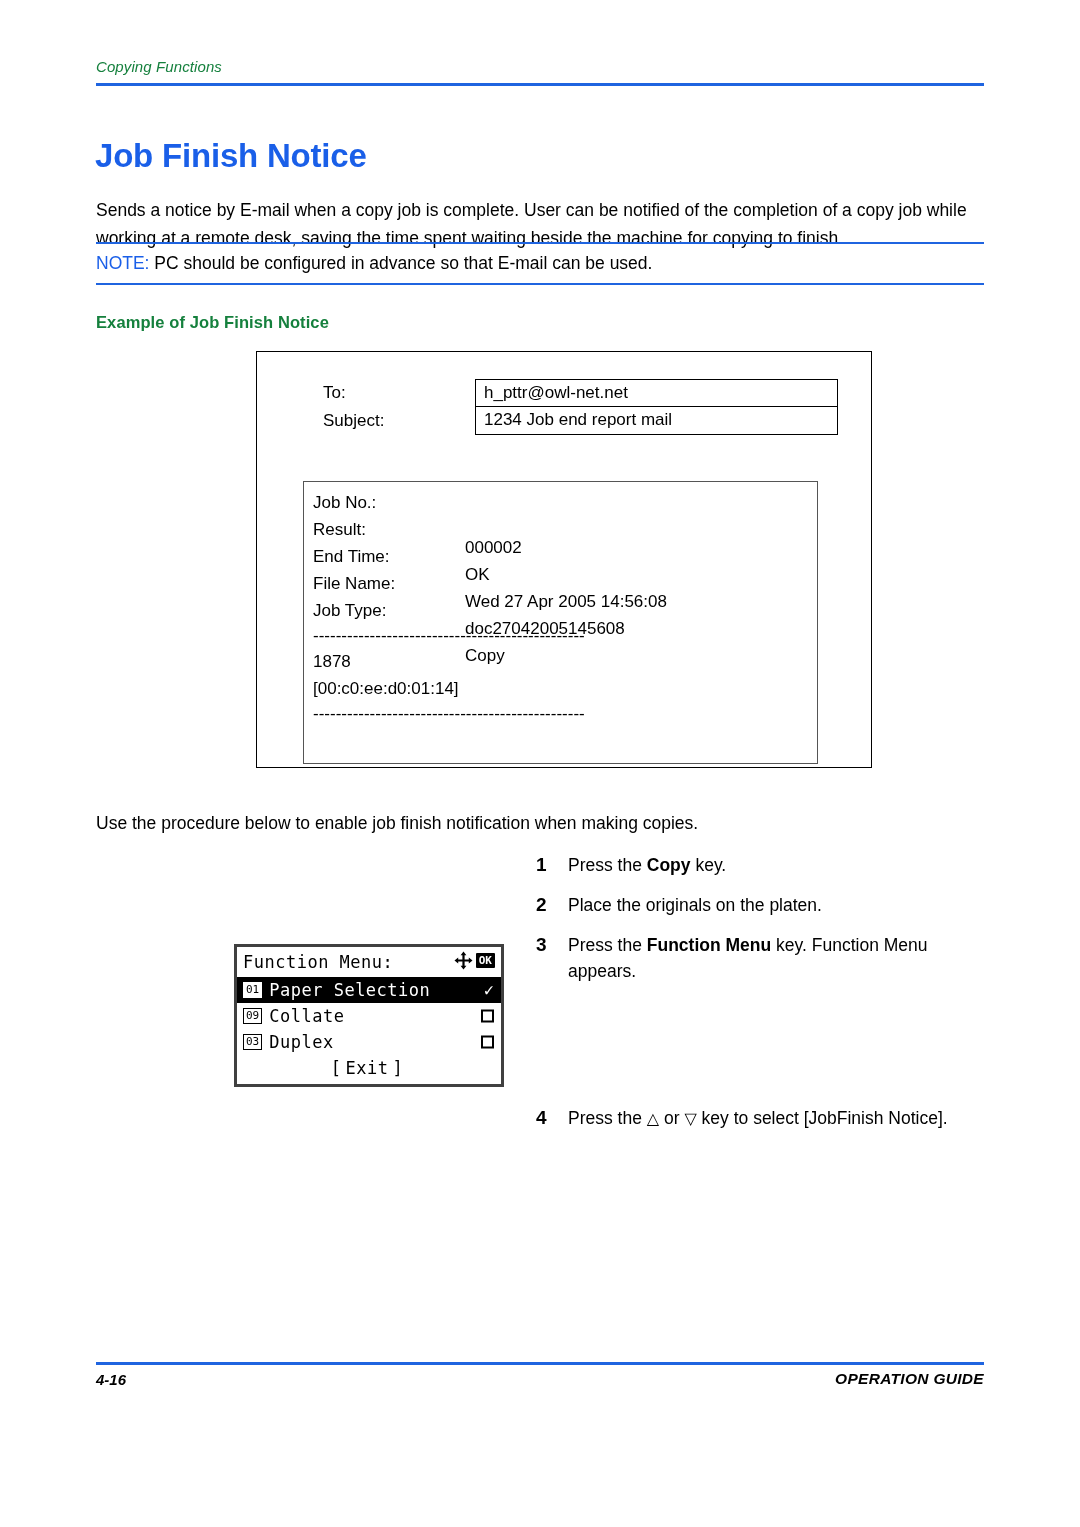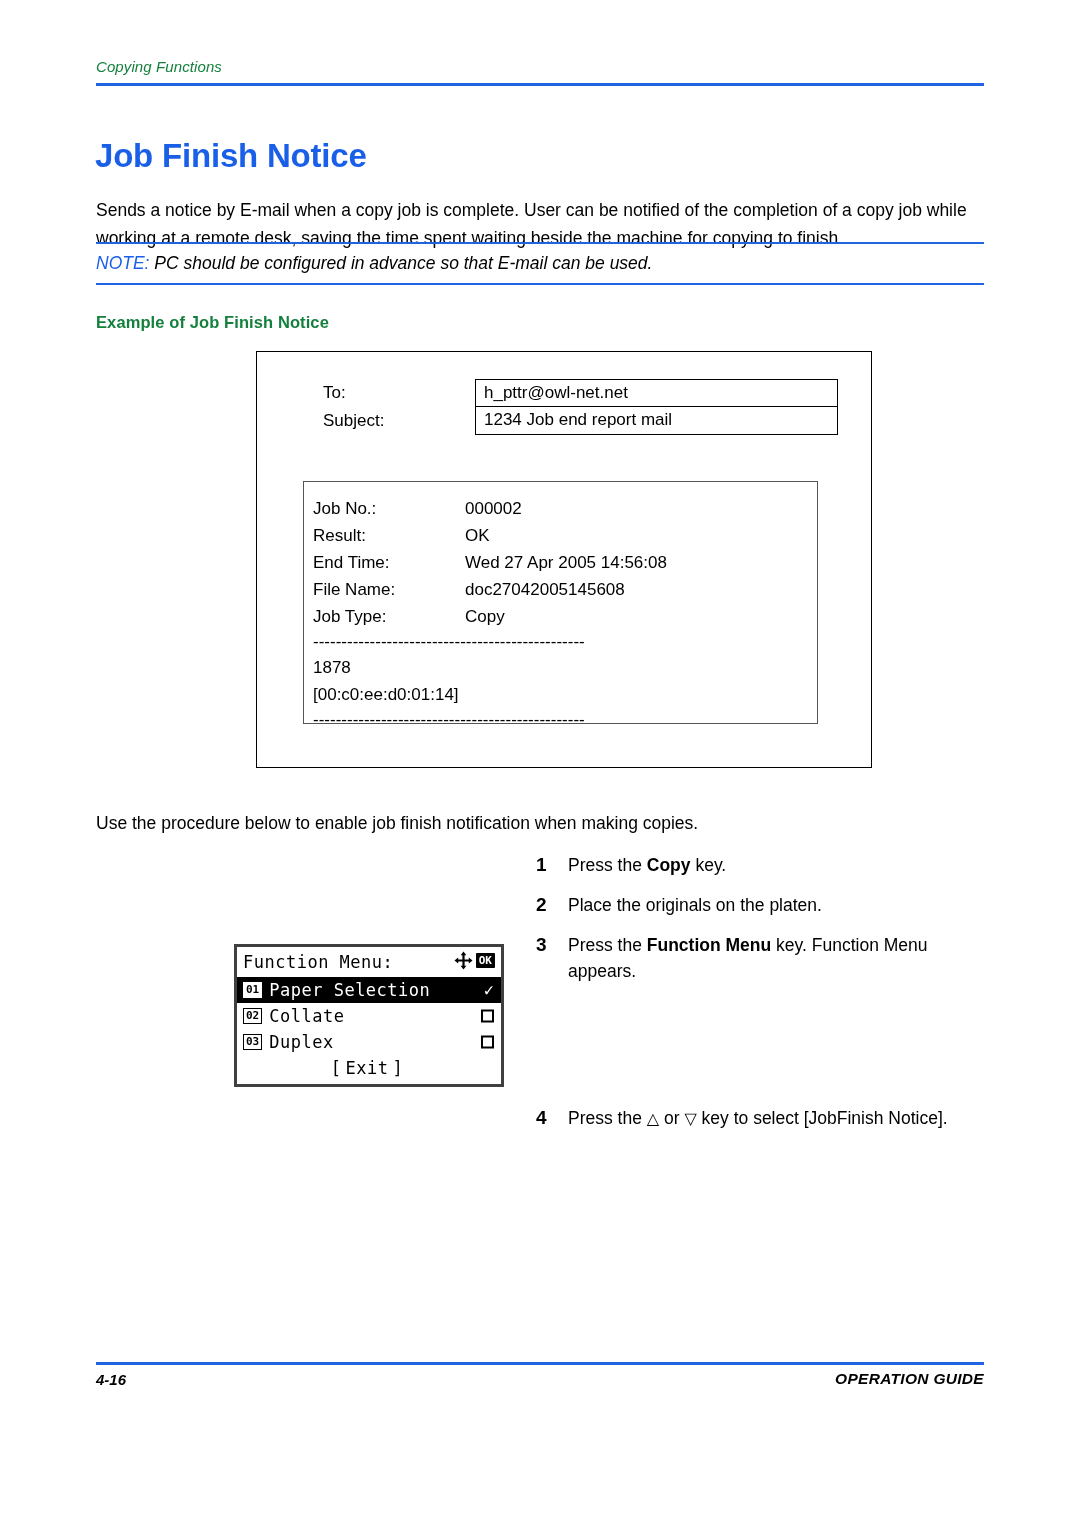--- a/index.html
+++ b/index.html
@@ -72,21 +72,20 @@
   }
   .note-block .note-rule {
     height: 2px;
     background: #1f64e0;
     width: 100%;
   }
   .note-body {
     padding: 7px 0 8px 0;
     font-size: 17.5px;
     line-height: 24px;
-    font-style: italic;
   }
   .note-label {
     color: #1a5fe8;
     font-weight: 400;
   }
 
   
   .h2-sub {
     position: absolute;
     left: 96px;
@@ -139,37 +138,38 @@
   .mail-row + .mail-row .mail-val {
     border-top: none;
   }
 
   
   .report-box {
     position: absolute;
     left: 46px;
     top: 129px;
     width: 515px;
-    height: 243px;
+    height: 283px;
     border: 1px solid #555;
     box-sizing: border-box;
-    padding: 13px 0 0 9px;
+    padding: 7px 0 0 9px;
   }
   .rep-row {
     display: flex;
     height: 27px;
   }
   .rep-key {
     width: 152px;
     font-size: 17px;
     line-height: 27px;
   }
   .rep-val {
     font-size: 17px;
     line-height: 27px;
+    margin-top: 45px;
   }
   .rep-sep {
     font-size: 17px;
     line-height: 24px;
     letter-spacing: 0px;
     height: 24px;
     overflow: hidden;
     white-space: nowrap;
   }
   .rep-plain {
@@ -284,21 +284,21 @@
   .lcd-item.selected {
     background: #000;
     color: #fff;
   }
   .lcd-badge {
     display: inline-block;
     border: 1.5px solid #000;
     background: #fff;
     color: #000;
     font-size: 11px;
-    font-weight: bold;
+    font-weight: normal;
     font-family: "DejaVu Sans Mono", monospace;
     line-height: 12px;
     padding: 1px 2px;
     margin-right: 7px;
     letter-spacing: 0px;
     box-sizing: border-box;
   }
   .lcd-item.selected .lcd-badge {
     border-color: #fff;
     background: #fff;
@@ -469,21 +469,21 @@
 
   <div class="lcd-item selected">
     <span class="lcd-badge">01</span>
     <span class="lcd-label">Paper Selection</span>
     <span class="lcd-right">
       <span class="chk-mark">✓</span>
     </span>
   </div>
 
   <div class="lcd-item">
-    <span class="lcd-badge">02</span>
+    <span class="lcd-badge">09</span>
     <span class="lcd-label">Collate</span>
     <span class="lcd-right">
       <span class="chk-box"></span>
     </span>
   </div>
 
   <div class="lcd-item">
     <span class="lcd-badge">03</span>
     <span class="lcd-label">Duplex</span>
     <span class="lcd-right">

